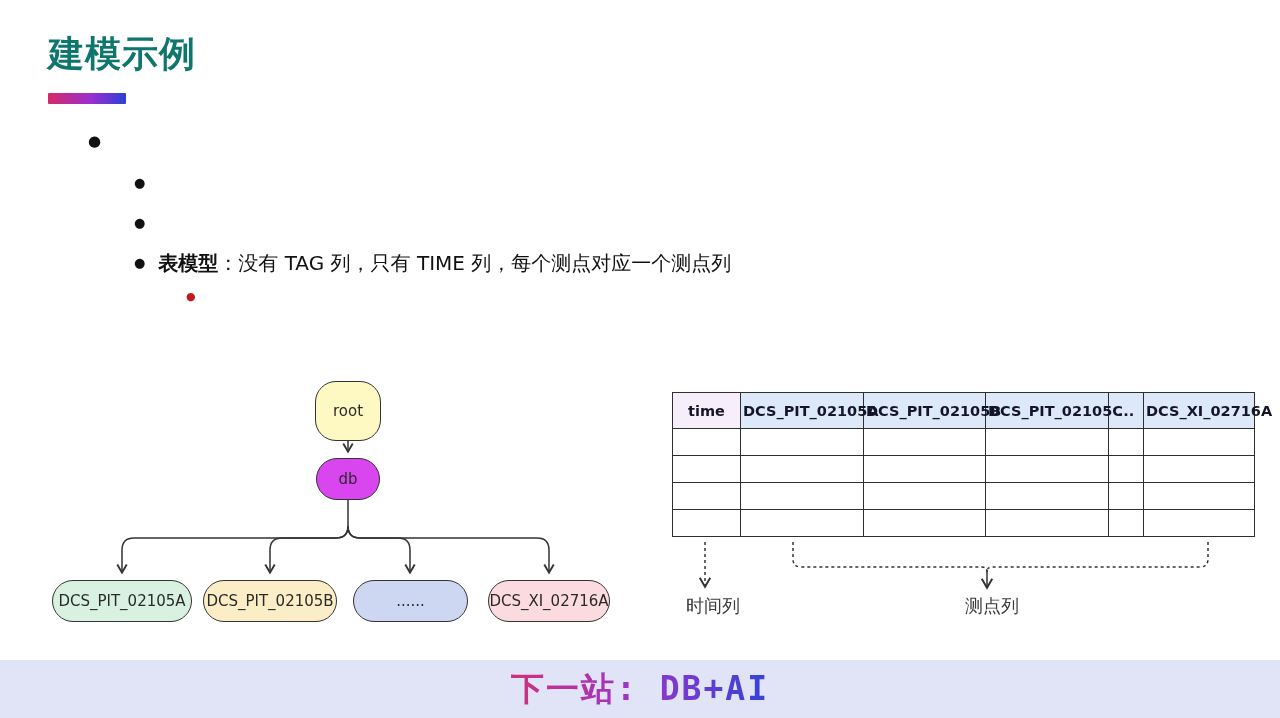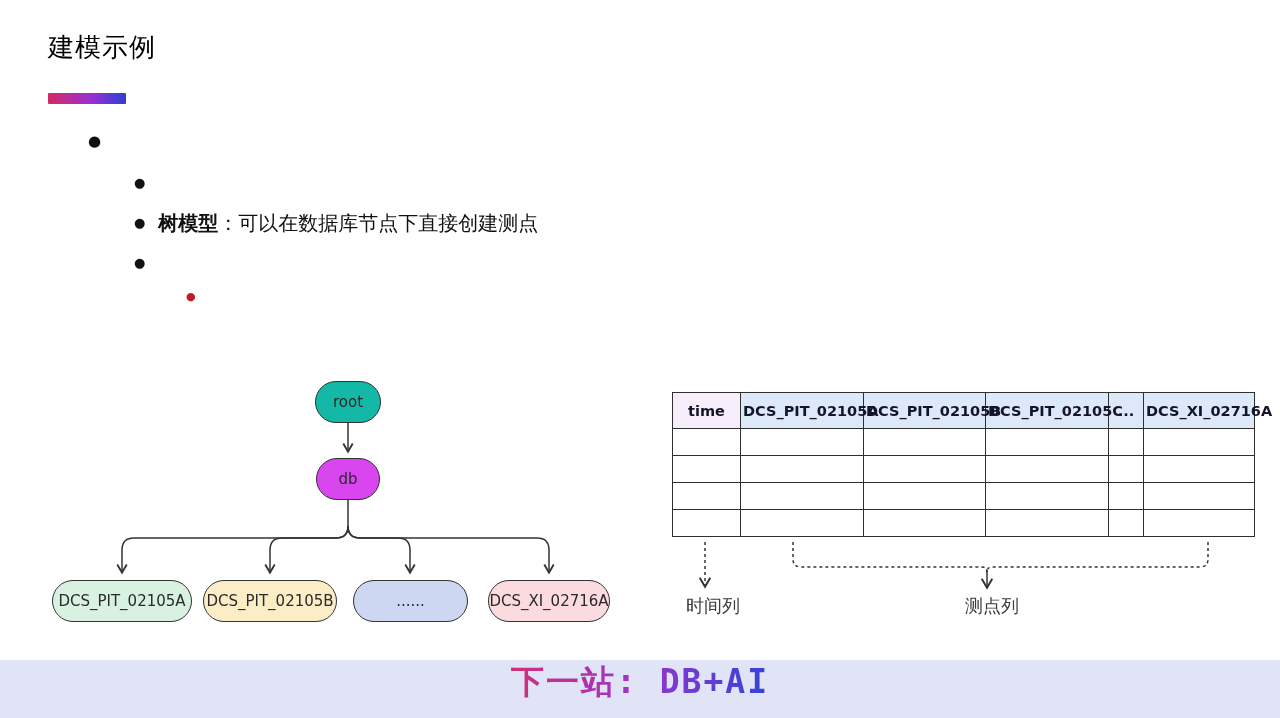--- a/index.html
+++ b/index.html
@@ -5,21 +5,21 @@
   * { margin:0; padding:0; box-sizing:border-box; }
   html,body { background:#ffffff; }
   body { font-family:"DejaVu Sans","Liberation Sans",sans-serif; }
   .slide {
     position:relative; width:1280px; height:718px; background:#ffffff; overflow:hidden;
   }
 
   
   .title {
     position:absolute; left:48px; top:30px;
-    font-size:26px; font-weight:normal; color:#000000; letter-spacing:1px;
+    font-size:36px; font-weight:bold; color:#0f766e; letter-spacing:1px;
   }
   .title-bar {
     position:absolute; left:48px; top:93px; width:78px; height:11px;
     background:linear-gradient(90deg,#d42a66 0%,#9b2fd0 55%,#2c3fd6 100%);
     border-radius:1px;
   }
 
   
   .bullets { position:absolute; left:0; top:127px; width:1100px; }
   .b-row { display:flex; align-items:flex-start; line-height:28px; color:#111; }
@@ -34,21 +34,21 @@
   .b-row b { font-weight:bold; }
 
   
   .tree { position:absolute; left:40px; top:370px; width:600px; height:265px; }
   .tree svg { position:absolute; left:0; top:0; }
   .node {
     position:absolute; display:flex; align-items:center; justify-content:center;
     border:1.5px solid #333; color:#2a2a2a; font-size:15px; background:#fff;
   }
   .n-round { border-radius:21px; }
-  .n-root { left:275px; top:11px;  width:66px;  height:42px; background:#14b8a6; }
+  .n-root { left:275px; top:11px;  width:66px;  height:60px; background:#fef9c3; }
   .n-db   { left:276px; top:88px;  width:64px;  height:42px; background:#d946ef; }
   .n-leaf1{ left:12px;  top:210px; width:140px; height:42px; background:#d8f1e0; }
   .n-leaf2{ left:163px; top:210px; width:134px; height:42px; background:#fbeec6; }
   .n-leaf3{ left:313px; top:210px; width:115px; height:42px; background:#cdd7f1; }
   .n-leaf4{ left:448px; top:210px; width:122px; height:42px; background:#fbdbe0; }
 
   
   .dtable { position:absolute; left:672px; top:392px; }
   .dtable table { border-collapse:collapse; table-layout:fixed; width:582px; }
   .dtable th, .dtable td { border:1px solid #2f2f2f; }
@@ -61,21 +61,21 @@
 
   
   .annot { position:absolute; left:660px; top:540px; width:620px; height:80px; }
   .annot-label { position:absolute; font-size:18px; color:#3a3a3a; }
   .lab-time  { left:26px;  top:54px; }
   .lab-point { left:305px; top:54px; }
 
   
   .footer {
     position:absolute; left:0; top:660px; width:1280px; height:58px;
-    background:#e1e4f6; display:flex; justify-content:center;
+    background:#e1e4f6; display:flex; align-items:center; justify-content:center;
   }
   .footer-text {
     font-family:"DejaVu Sans Mono","DejaVu Sans",monospace;
     font-size:33px; font-weight:bold; letter-spacing:2px;
     background:linear-gradient(90deg,#cf3178 0%,#9a35cc 48%,#3443d8 100%);
     -webkit-background-clip:text; background-clip:text; color:transparent;
   }
 </style>
 </head>
 <body>
@@ -87,24 +87,24 @@
 
   <div class="bullets">
     <div class="b-row lvl1">
       <span class="dot">●</span>
     </div>
     <div class="b-row lvl2">
       <span class="dot">●</span>
     </div>
     <div class="b-row lvl2">
       <span class="dot">●</span>
-      <span><b>树模型</b><span>：可以在数据库节点下直接创建测点</span></span>
     </div>
     <div class="b-row lvl2">
       <span class="dot">●</span>
+      <span><b>表模型</b><span>：没有 TAG 列，只有 TIME 列，每个测点对应一个测点列</span></span>
     </div>
     <div class="b-row lvl3">
       <span class="dot">●</span>
     </div>
   </div>
 
   <div class="tree">
     <svg width="600" height="265">
       <defs>
         <marker id="chev" viewBox="0 0 10 10" refX="7.5" refY="5" markerWidth="9" markerHeight="9" orient="auto">

